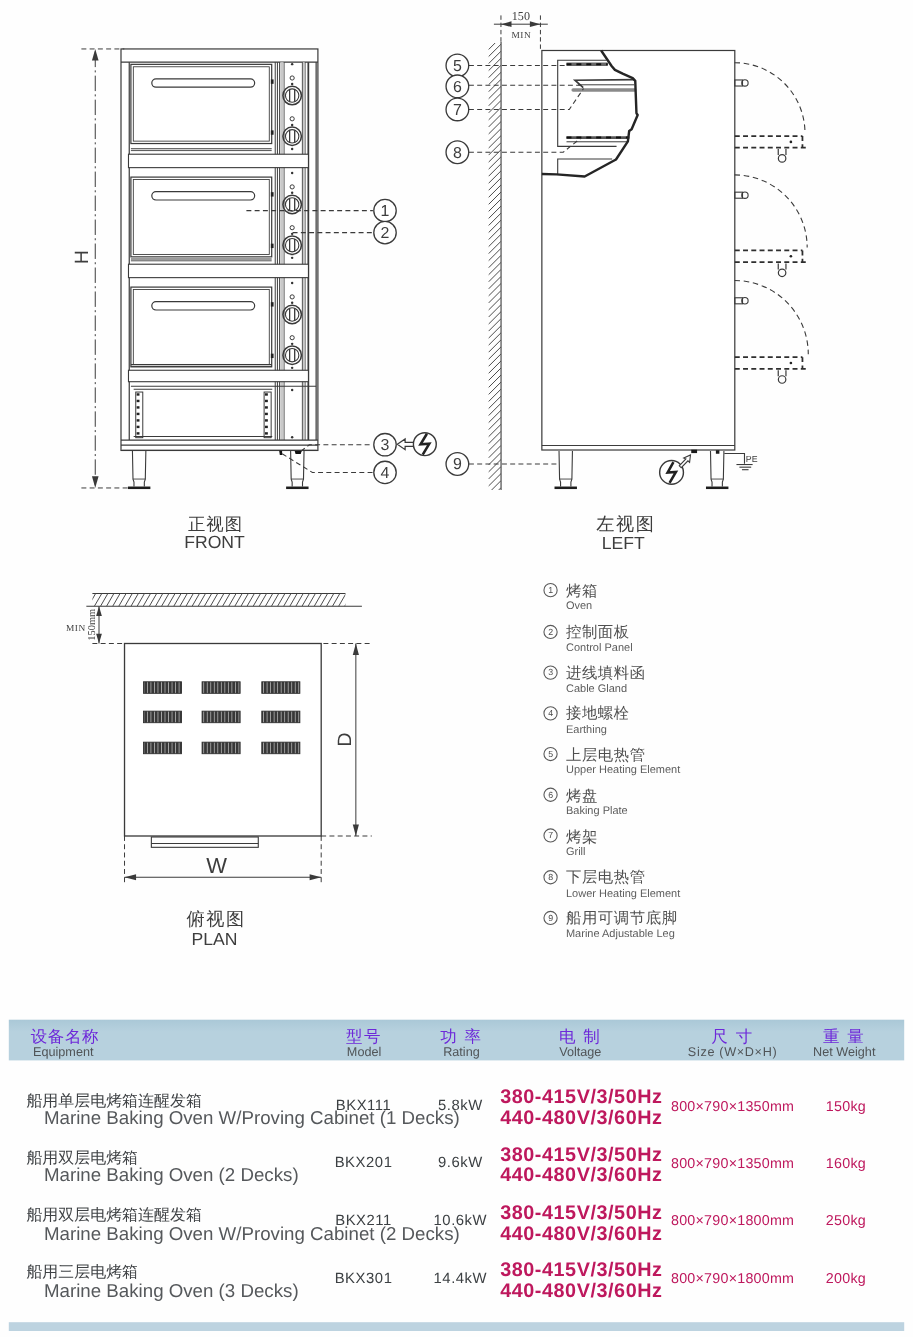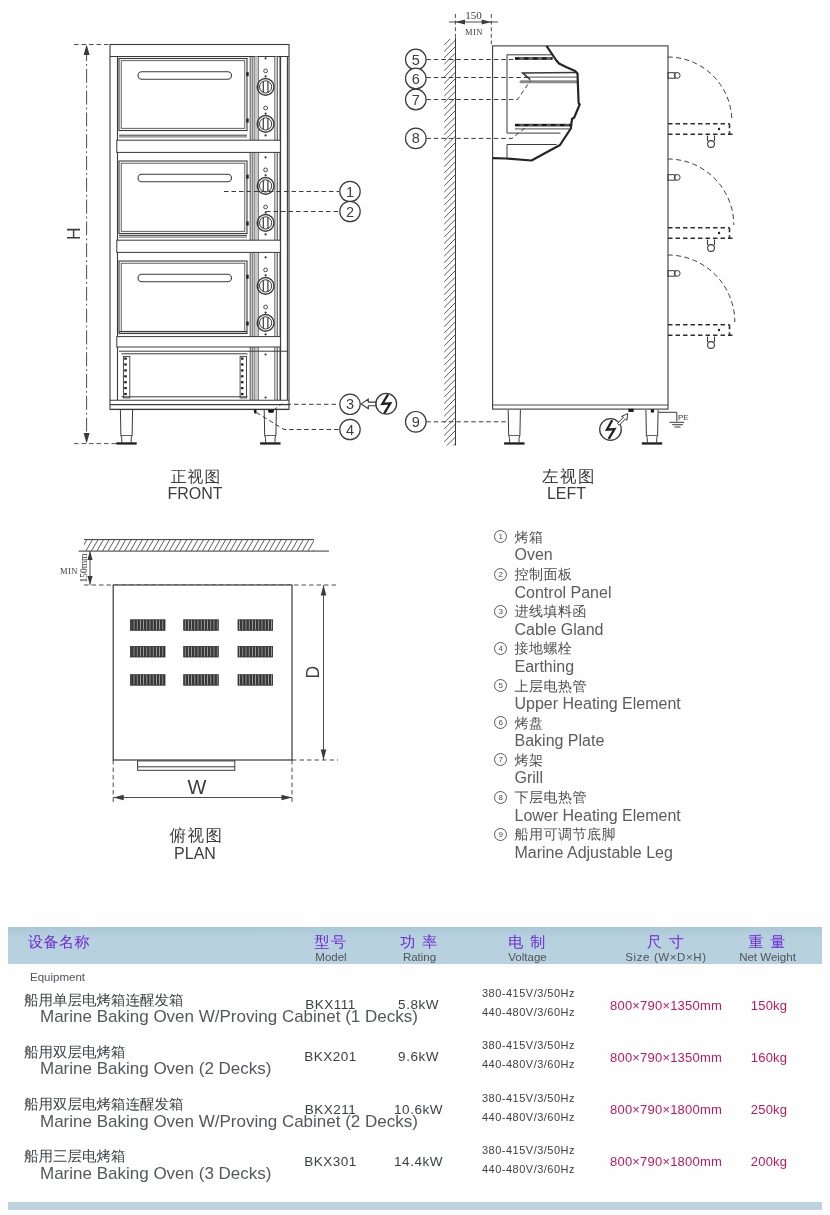--- a/index.html
+++ b/index.html
@@ -1,28 +1,28 @@
 <!DOCTYPE html>
 <html><head>
 <meta charset="utf-8">
 <style>
 html,body{margin:0;padding:0;}
 body{width:830px;height:1215px;background:#fefefe;font-family:"Liberation Sans",sans-serif;position:relative;overflow:hidden;}
 .abs{position:absolute;}
 svg{position:absolute;left:0;top:0;}
 svg text{font-family:"Liberation Sans",sans-serif;fill:#3d3d3d;}
 .leg-cn{position:absolute;font-size:14px;color:#4f4f4f;letter-spacing:0.5px;}
-.leg-en{position:absolute;font-size:16px;color:#5c5c5c;}
+.leg-en{position:absolute;font-size:10px;color:#5c5c5c;}
 .leg-no{position:absolute;width:11px;height:11px;border:1px solid #5a5a5a;border-radius:50%;font-size:8px;color:#4a4a4a;text-align:center;line-height:11px;}
 .th-cn{position:absolute;font-size:15px;color:#6d28d9;}
 .th-en{position:absolute;font-size:11.5px;color:#505457;}
 .td-cn{position:absolute;font-size:14.5px;color:#3f4245;}
 .td-en{position:absolute;font-size:17px;color:#55585b;padding-left:16px;}
 .td-v{position:absolute;font-size:13.5px;letter-spacing:0.5px;color:#3c4043;}
-.td-volt{position:absolute;font-size:11px;letter-spacing:0.5px;color:#404040;}
+.td-volt{position:absolute;font-size:18px;letter-spacing:0.5px;color:#be185d;font-weight:bold;}
 .td-size{position:absolute;font-size:13px;letter-spacing:0.2px;color:#be185d;}
 .ctr{transform:translateX(-50%);white-space:nowrap;}
 </style>
 </head>
 <body>
 
 <svg width="830" height="905" viewBox="0 0 830 905" fill="none" stroke-linecap="butt">
 <defs>
 <pattern id="vent" width="3.2" height="10" patternUnits="userSpaceOnUse">
 <rect x="0" y="0" width="2.4" height="10" fill="#383838"></rect>
@@ -599,21 +599,21 @@
 <div class="leg-no" style="left:494.2px;top:790.5px;">8</div>
 <div class="leg-cn" style="left:514.5px;top:789.0px;">下层电热管</div>
 <div class="leg-en" style="left:514.5px;top:806.5px;">Lower Heating Element</div>
 
 <div class="leg-no" style="left:494.2px;top:827.6px;">9</div>
 <div class="leg-cn" style="left:514.5px;top:826.1px;">船用可调节底脚</div>
 <div class="leg-en" style="left:514.5px;top:843.6px;">Marine Adjustable Leg</div>
 
 <div class="abs" style="left:8px;top:927px;width:814px;height:37px;background:linear-gradient(180deg,#aac8d7 0,#b7d1de 30%,#b7d1de 100%);"></div>
 <div class="th-cn" style="left:28px;top:932.5px;letter-spacing:0.5px;">设备名称</div>
-<div class="th-en" style="left:30px;top:951px;margin-top:20px;">Equipment</div>
+<div class="th-en" style="left:30px;top:951px;">Equipment</div>
 <div class="th-cn ctr" style="left:331px;top:932.5px;letter-spacing:1.5px;">型号</div>
 <div class="th-en ctr" style="left:331px;top:951px;">Model</div>
 <div class="th-cn ctr" style="left:419.5px;top:932.5px;letter-spacing:1.5px;">功&nbsp;率</div>
 <div class="th-en ctr" style="left:419.5px;top:951px;">Rating</div>
 <div class="th-cn ctr" style="left:527.5px;top:932.5px;letter-spacing:1.5px;">电&nbsp;制</div>
 <div class="th-en ctr" style="left:527.5px;top:951px;">Voltage</div>
 <div class="th-cn ctr" style="left:666px;top:932.5px;letter-spacing:1.5px;">尺&nbsp;寸</div>
 <div class="th-en ctr" style="left:666px;top:951px;letter-spacing:0.6px;">Size (W×D×H)</div>
 <div class="th-cn ctr" style="left:767.5px;top:932.5px;letter-spacing:1.5px;">重&nbsp;量</div>
 <div class="th-en ctr" style="left:767.5px;top:951px;">Net Weight</div>

